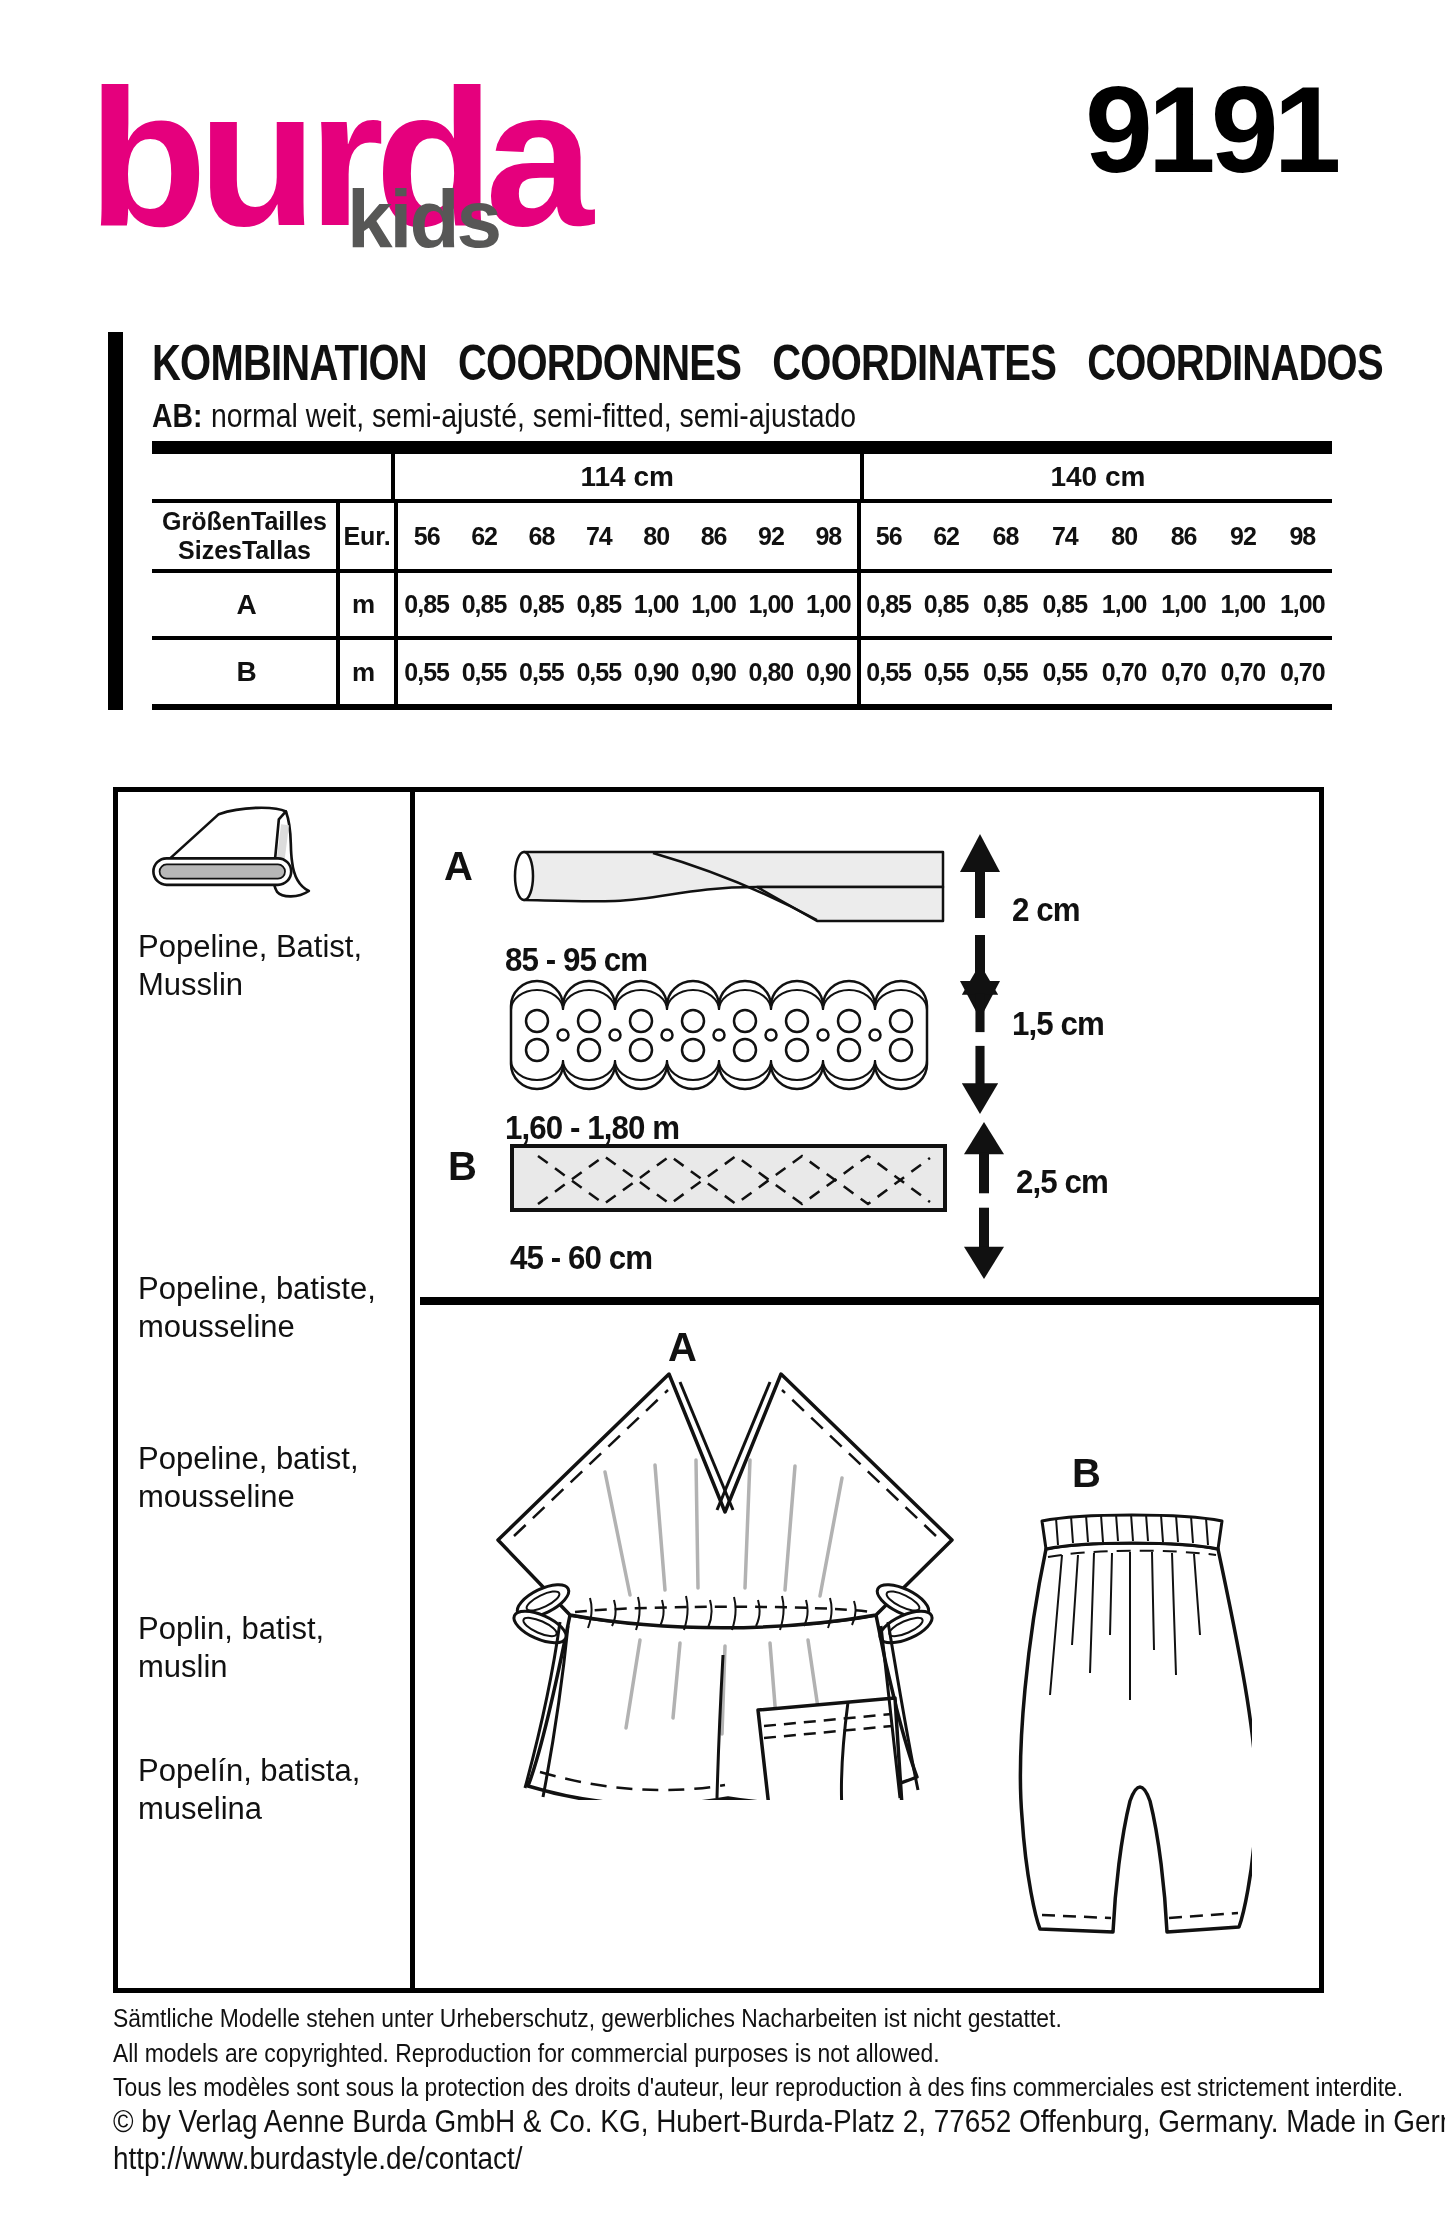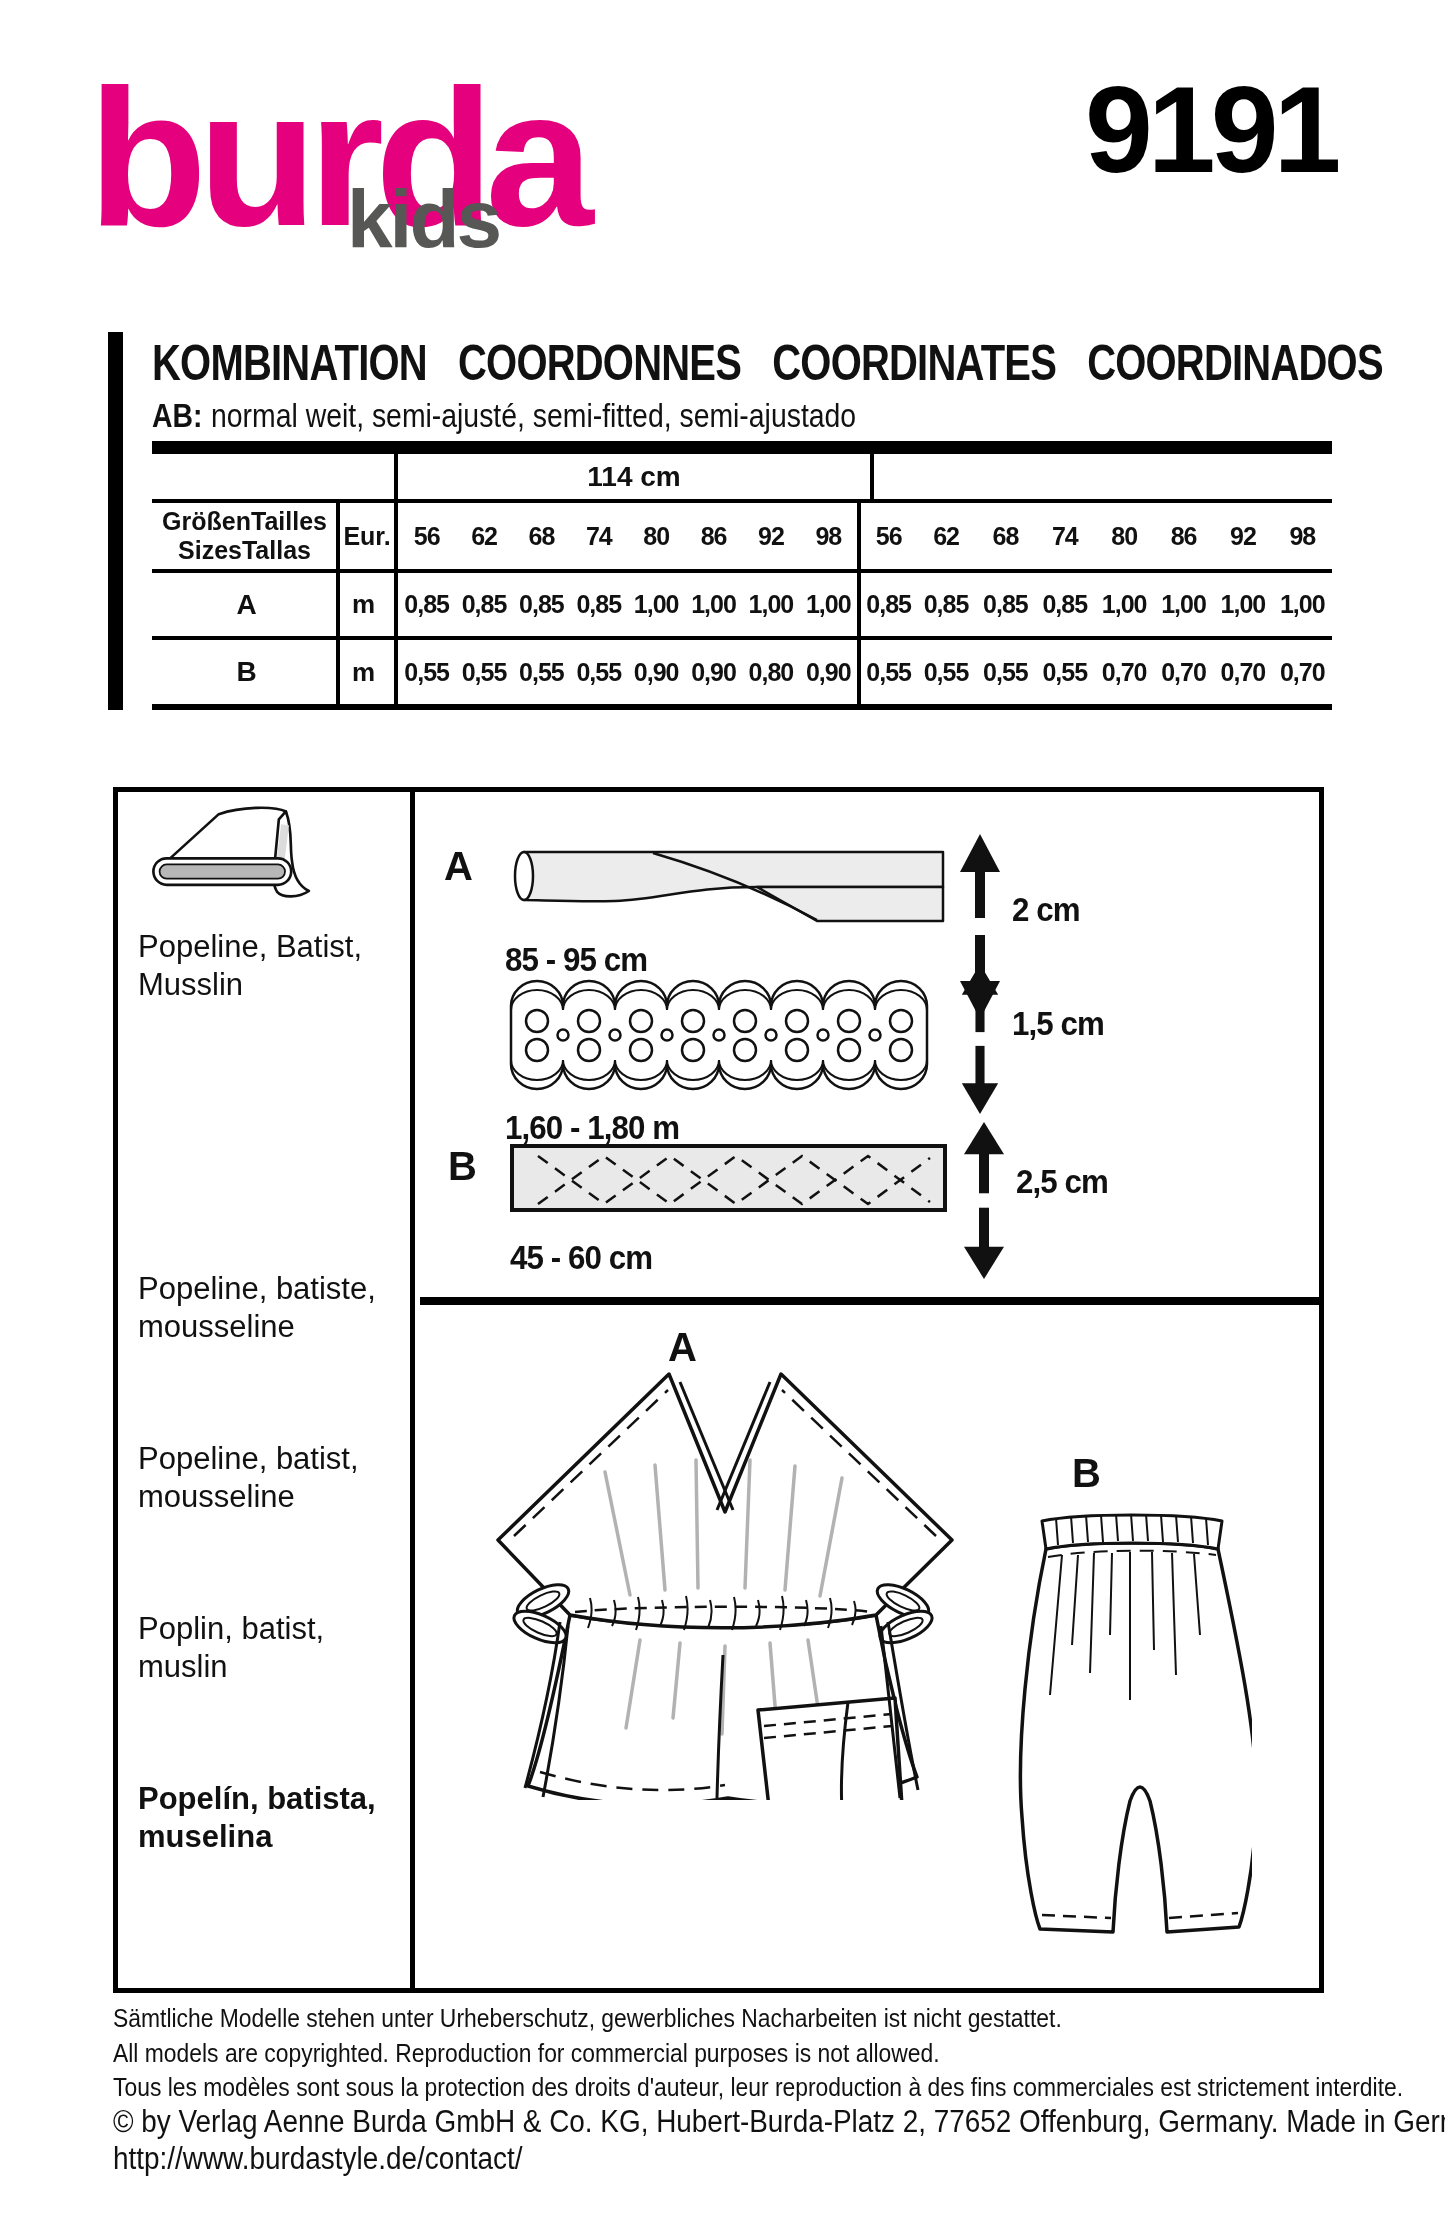--- a/index.html
+++ b/index.html
@@ -63,20 +63,21 @@
 
 <div class="abs title-bar"></div>
 <div class="abs main-title">KOMBINATION COORDONNES COORDINATES COORDINADOS</div>
 <div class="abs subtitle"><b>AB:</b><span>normal weit, semi-ajusté, semi-fitted, semi-ajustado</span></div>
 
 <div class="abs ftable">
   <div class="tbar"></div>
   <div class="trow r1">
     <div class="cell-spacer"></div>
     <div class="cell-g114">114 cm</div>
+    <div class="cell-g140">140 cm</div>
   </div>
   <div class="trow r2">
     <div class="cell-label">
       <span class="lrow">
           <span>Größen</span>
           <span>Tailles</span>
         </span>
       <span class="lrow">
           <span>Sizes</span>
           <span>Tallas</span>
@@ -163,21 +164,21 @@
         <span>mousseline</span>
       </div>
     <div class="fab" style="top:648px;">
         <span>Popeline, batist,</span>
         <span>mousseline</span>
       </div>
     <div class="fab" style="top:818px;">
         <span>Poplin, batist, muslin</span>
         <span></span>
       </div>
-    <div class="fab" style="top:988px;font-weight:bold;">
+    <div class="fab" style="top:960px;">
         <span>Popelín, batista,</span>
         <span>muselina</span>
       </div>
   </div>
 
   <div class="rightcol">
 
     <div class="notions">
       <div class="abs view-letter" style="left:24px;top:52px;">A</div>
       <div class="abs" style="left:85px;top:53px;">

